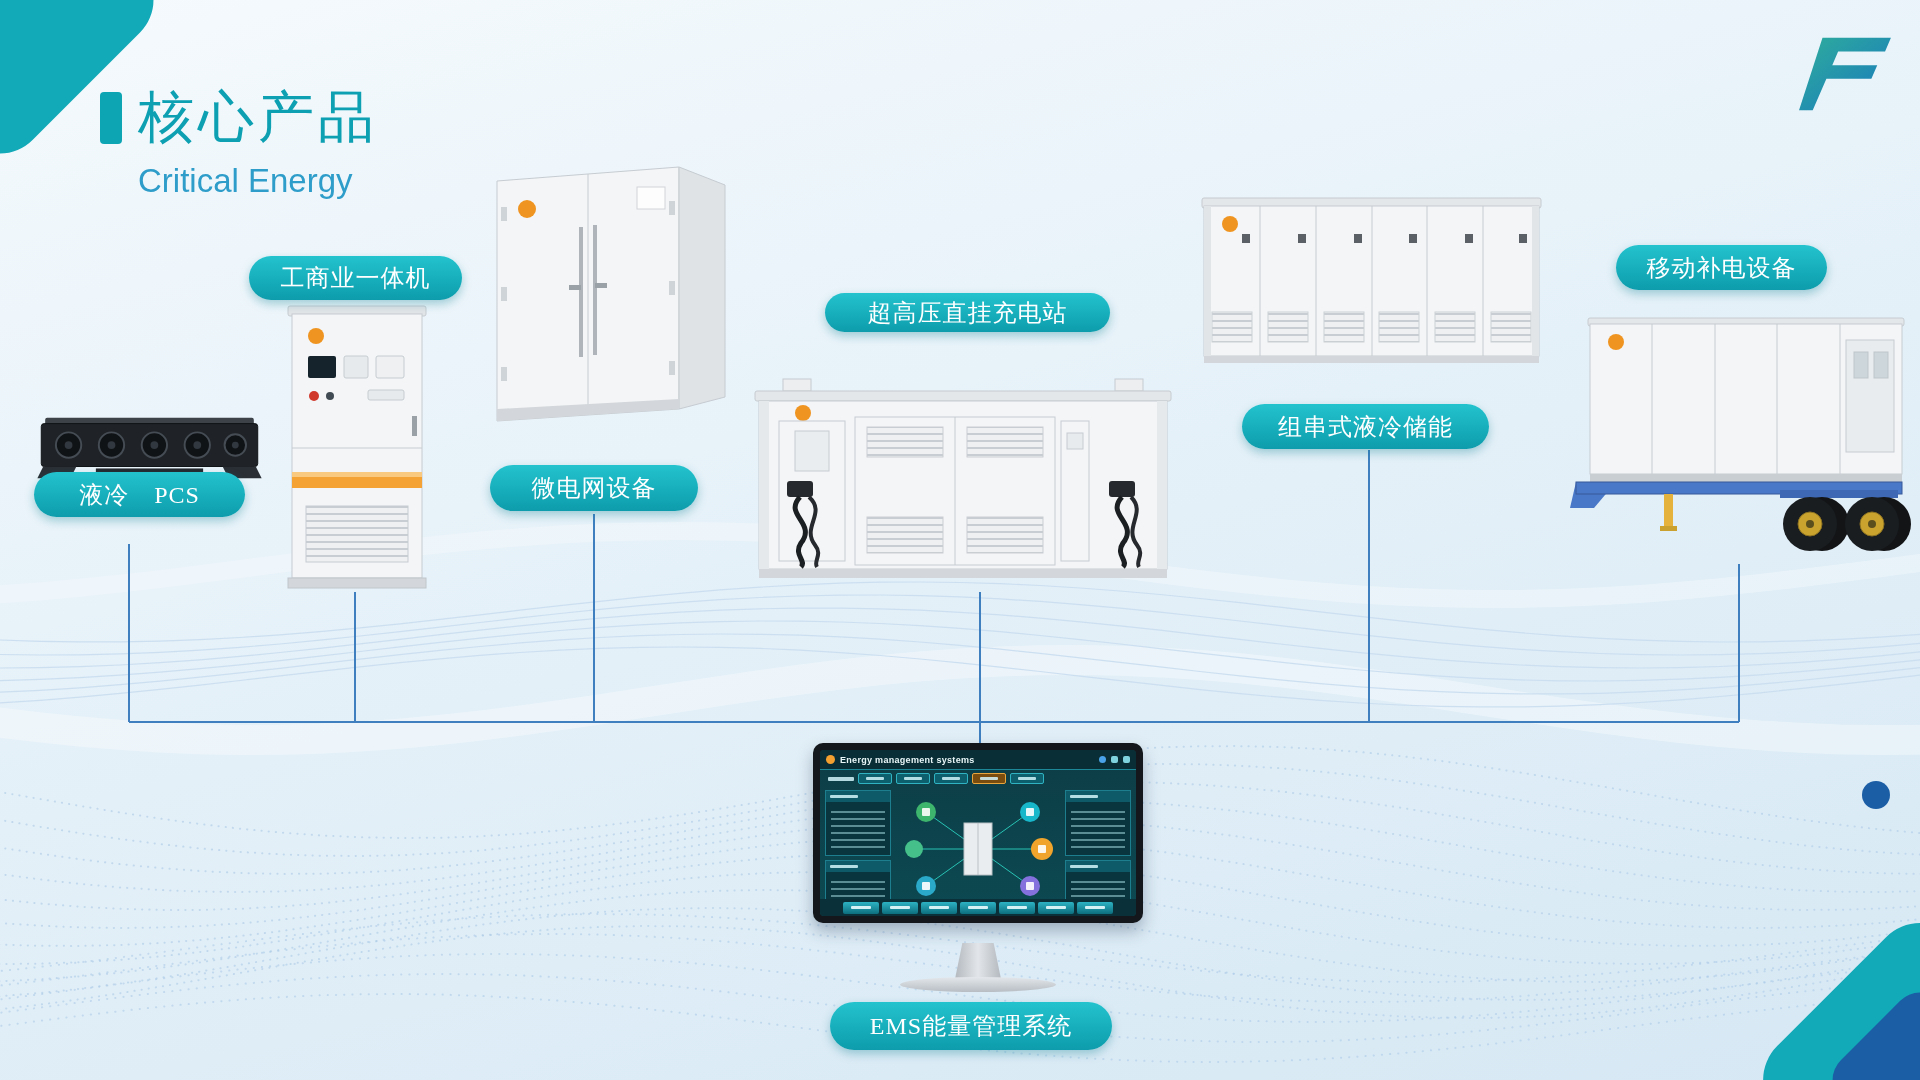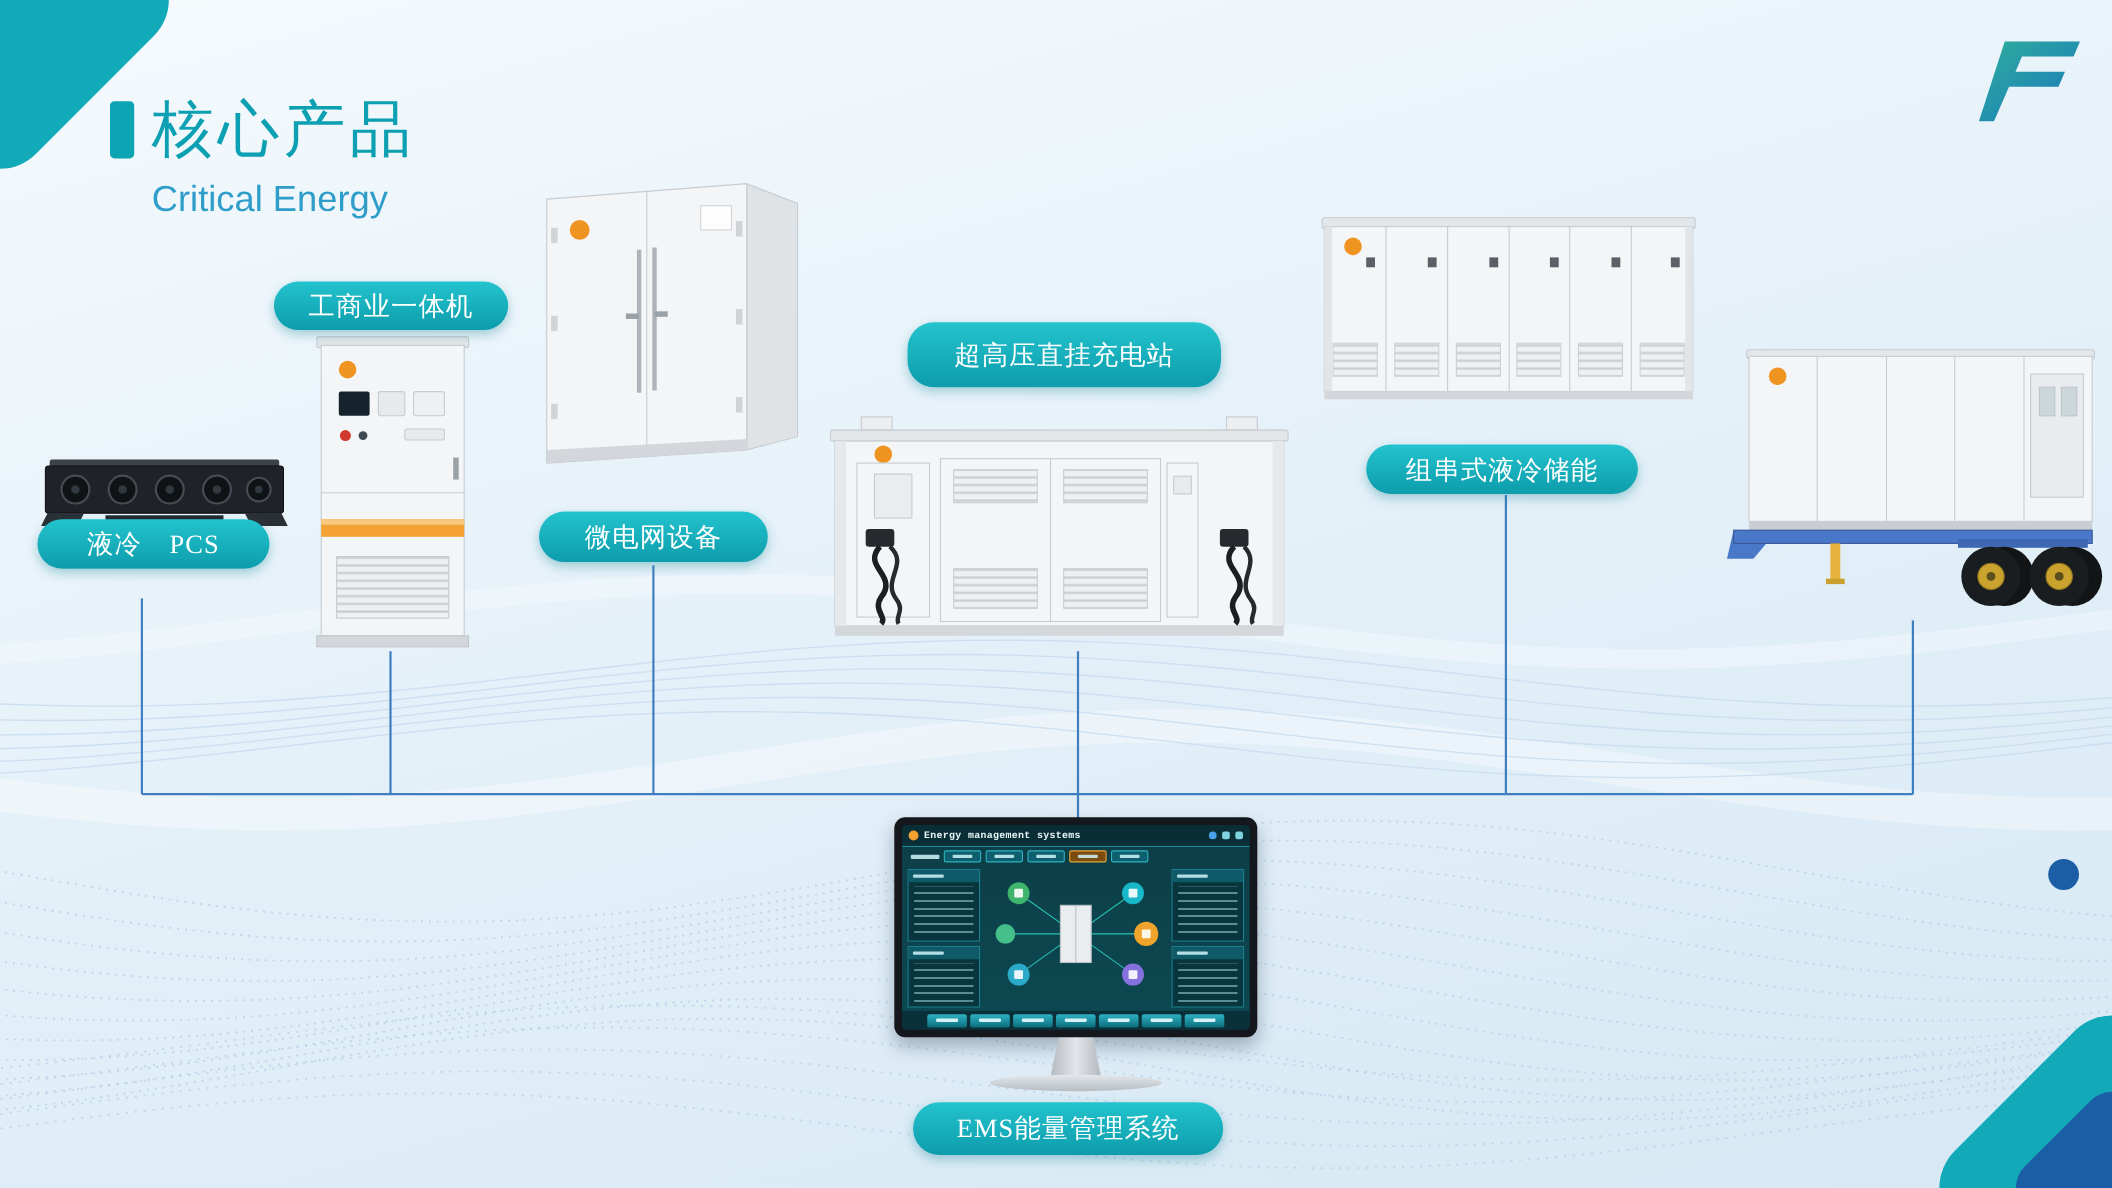--- a/index.html
+++ b/index.html
@@ -32,22 +32,22 @@
   .prod-img{position:absolute;z-index:3;}
   
   .pill{
     position:absolute;z-index:4;display:flex;align-items:center;justify-content:center;
     background:linear-gradient(180deg,#23c3ce,#0d9cab);color:#ffffff;
     border-radius:24px;font-size:24px;font-family:"Liberation Serif",serif;
     box-shadow:0 4px 10px rgba(13,130,145,.35);letter-spacing:1px;white-space:nowrap;
   }
   
   .monitor{position:absolute;left:813px;top:743px;width:330px;height:255px;z-index:3;}
-  .m-frame{position:absolute;left:0;top:0;width:330px;height:200px;background:#14171b;border-radius:10px;
-    box-shadow:0 8px 16px rgba(40,60,90,.35);padding:7px;box-sizing:border-box;font-family:Liberation Mono, monospace;}
+  .m-frame{position:absolute;left:0;top:0;width:330px;height:180px;background:#14171b;border-radius:10px;
+    box-shadow:0 8px 16px rgba(40,60,90,.35);padding:7px;box-sizing:border-box;}
   .m-screen{position:relative;width:100%;height:100%;background:linear-gradient(180deg,#0d3d46,#0c4952);border-radius:4px;overflow:hidden;}
   .m-neck{position:absolute;left:50%;top:200px;transform:translateX(-50%);width:46px;height:36px;
     background:linear-gradient(90deg,#b4b9bf,#e2e6ea,#b4b9bf);clip-path:polygon(16% 0,84% 0,100% 100%,0 100%);}
   .m-base{position:absolute;left:50%;top:234px;transform:translateX(-50%);width:156px;height:15px;
     background:linear-gradient(180deg,#e4e8ec,#b7bdc3);border-radius:50%;}
   .s-top{position:absolute;left:0;top:0;right:0;height:20px;background:#0a2e35;border-bottom:1px solid #1d8897;
     display:flex;align-items:center;gap:5px;padding:0 6px;box-sizing:border-box;}
   .s-logo{width:9px;height:9px;border-radius:50%;background:#f2a030;flex:none;}
   .s-title{color:#e8f6f8;font-size:9px;font-weight:bold;letter-spacing:.3px;flex:1;overflow:hidden;white-space:nowrap;}
   .s-ico{width:7px;height:7px;background:#7fd3de;border-radius:2px;flex:none;}
@@ -238,21 +238,21 @@
     <rect x="224" y="60" width="76" height="30" fill="url(#lvA)" stroke="#c9ced3"></rect>
     <rect x="124" y="150" width="76" height="36" fill="url(#lvA)" stroke="#c9ced3"></rect>
     <rect x="224" y="150" width="76" height="36" fill="url(#lvA)" stroke="#c9ced3"></rect>
     <rect x="318" y="54" width="28" height="140" fill="none" stroke="#c6ccd1"></rect>
     <rect x="324" y="66" width="16" height="16" fill="#e8ebed" stroke="#c6ccd1"></rect>
     <rect x="366" y="114" width="26" height="16" rx="3" fill="#26292d"></rect>
     <path d="M379,130 C362,148 396,156 380,176 C372,188 386,194 380,200" stroke="#1c1f22" stroke-width="5" fill="none"></path>
     <path d="M388,130 C404,146 380,160 394,178 C402,188 392,194 396,200" stroke="#26292d" stroke-width="4" fill="none"></path>
     <rect x="16" y="202" width="408" height="9" fill="#d3d7db"></rect>
   </svg>
-  <div class="pill" style="left:825px;top:293px;width:285px;height:59px">超高压直挂充电站</div>
+  <div class="pill" style="left:825px;top:293px;width:285px;height:39px">超高压直挂充电站</div>
 
   <svg class="prod-img" style="left:1194px;top:184px;width:355px;height:190px" viewBox="0 0 355 190">
     <defs>
       <pattern id="lvB" width="10" height="7" patternUnits="userSpaceOnUse">
         <rect width="10" height="7" fill="#eef0f2"></rect>
           <rect y="3" width="10" height="2" fill="#c7cdd2"></rect>
       </pattern>
     </defs>
     <rect x="8" y="14" width="339" height="10" rx="2" fill="#e4e7ea" stroke="#c6ccd1"></rect>
     <rect x="10" y="22" width="335" height="150" fill="#f4f5f6" stroke="#c6ccd1"></rect>
@@ -307,20 +307,21 @@
     <rect x="96" y="214" width="17" height="5" fill="#caa02f"></rect>
     <circle cx="258" cy="212" r="27" fill="#121416"></circle>
     <circle cx="320" cy="212" r="27" fill="#121416"></circle>
     <circle cx="246" cy="212" r="27" fill="#1a1d20"></circle>
     <circle cx="308" cy="212" r="27" fill="#1a1d20"></circle>
     <circle cx="246" cy="212" r="12" fill="#caa32f" stroke="#8c7220"></circle>
     <circle cx="308" cy="212" r="12" fill="#caa32f" stroke="#8c7220"></circle>
     <circle cx="246" cy="212" r="4" fill="#5c4f1e"></circle>
     <circle cx="308" cy="212" r="4" fill="#5c4f1e"></circle>
   </svg>
+  <div class="pill" style="left:1616px;top:245px;width:211px;height:45px">移动补电设备</div>
 
   <div class="monitor">
     <div class="m-frame">
       <div class="m-screen">
         <div class="s-top">
           <span class="s-logo"></span>
           <span class="s-title">Energy management systems</span>
           <span class="s-ico round"></span>
           <span class="s-ico"></span>
           <span class="s-ico"></span>

